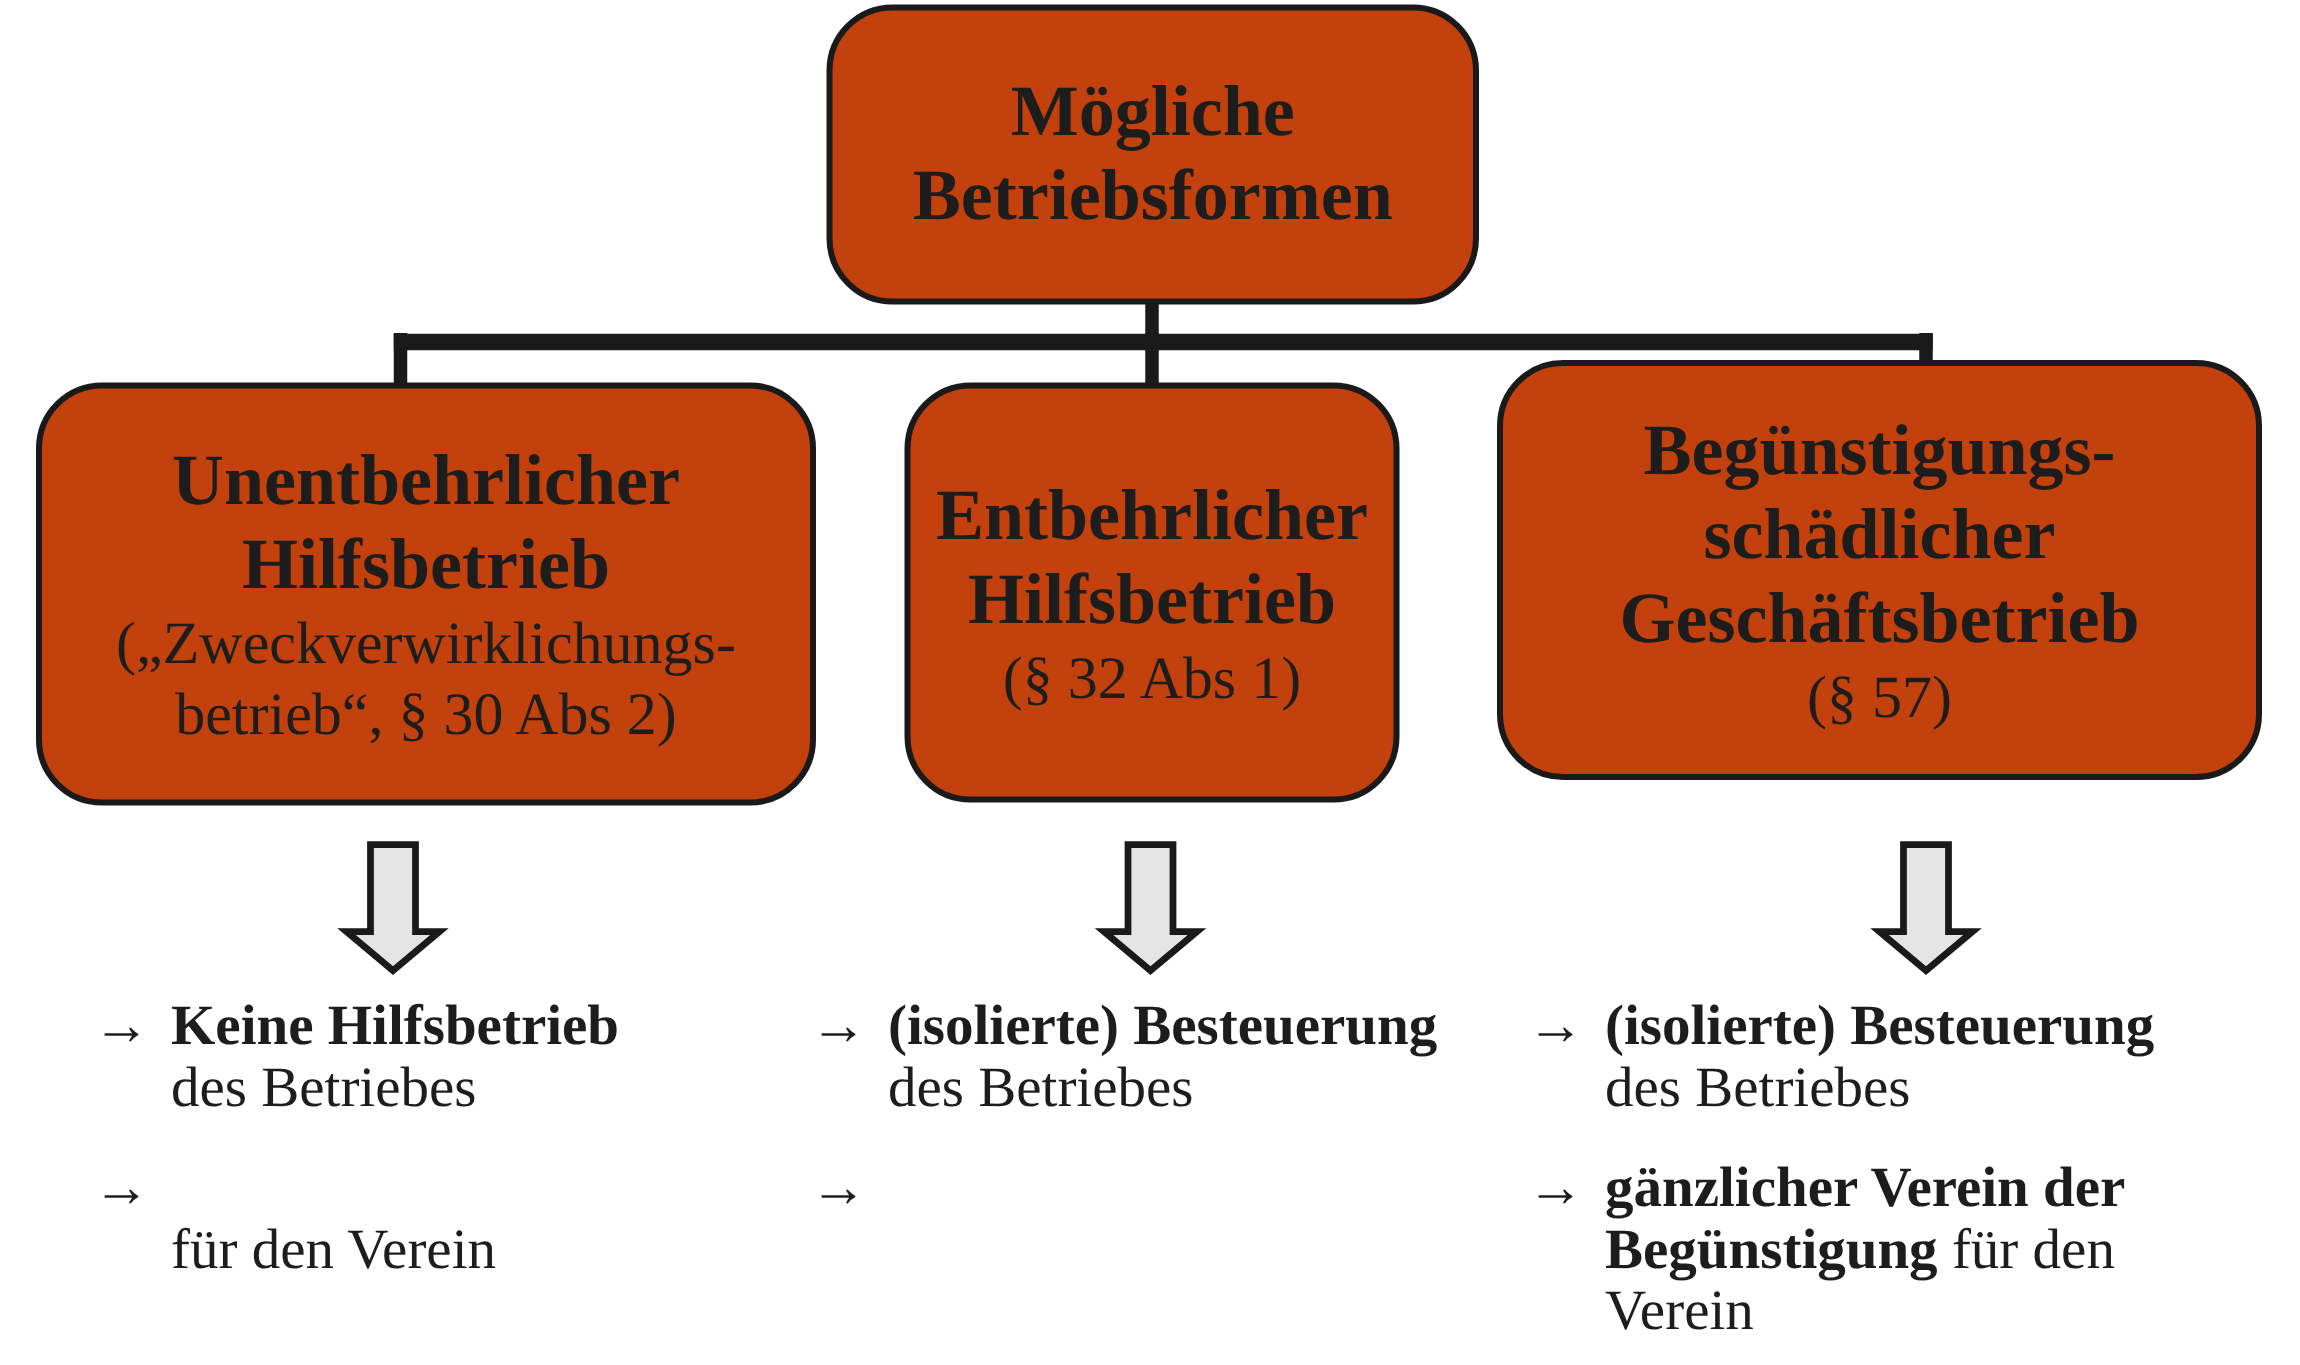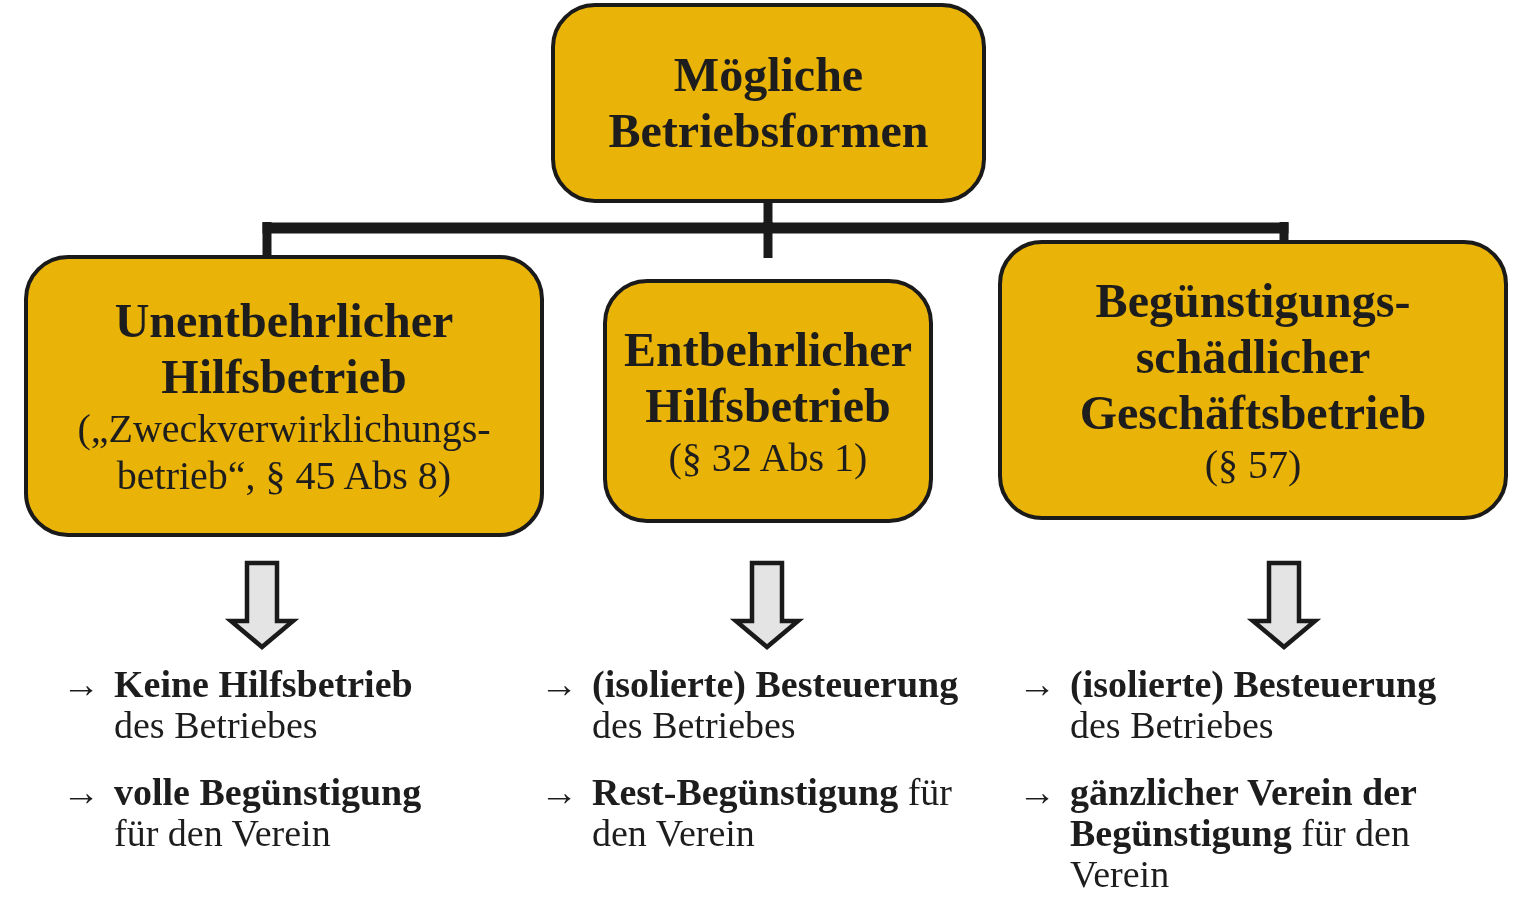--- a/index.html
+++ b/index.html
@@ -8,39 +8,39 @@
     position:relative;
     width:1533px;height:910px;
     background:#ffffff;
     font-family:"Liberation Serif", serif;
     color:#1d1d1d;
     overflow:hidden;
   }
   .overlay{position:absolute;left:0;top:0;width:1533px;height:910px;}
   .node{
     position:absolute;box-sizing:border-box;
-    background:#eab308;
+    background:#c2410c;
     border:4px solid #1a1a1a;
     border-radius:44px;
     display:flex;flex-direction:column;align-items:center;justify-content:center;
     text-align:center;
     padding:6px 10px;
   }
   .node .title{
     font-weight:bold;
     font-size:48px;line-height:56px;
     white-space:pre-line;
   }
   .node .subtitle{
     font-size:40px;line-height:47px;
     white-space:pre-line;
   }
   .node-root{left:551px;top:3px;width:435px;height:200px;}
   .node-left{left:24px;top:255px;width:520px;height:282px;}
-  .node-mid{left:603px;top:255px;width:330px;height:244px;margin-top:24px;}
+  .node-mid{left:603px;top:255px;width:330px;height:280px;}
   .node-right{left:998px;top:240px;width:510px;height:280px;}
   .outcomes{position:absolute;}
   .outcomes-left{left:62px;top:664px;width:420px;}
   .outcomes-mid{left:540px;top:664px;width:440px;}
   .outcomes-right{left:1018px;top:664px;width:500px;}
   .bullet{display:flex;align-items:flex-start;}
   .bullet + .bullet{margin-top:26px;}
   .marker{
     flex:0 0 52px;
     font-size:38px;line-height:41px;
@@ -73,21 +73,21 @@
 
   <div class="node node-root">
     <div class="title">Mögliche
 Betriebsformen</div>
   </div>
 
   <div class="node node-left">
     <div class="title">Unentbehrlicher
 Hilfsbetrieb</div>
     <div class="subtitle">(„Zweckverwirklichungs-
-betrieb“, § 45 Abs 8)</div>
+betrieb“, § 30 Abs 2)</div>
   </div>
 
   <div class="node node-mid">
     <div class="title">Entbehrlicher
 Hilfsbetrieb</div>
     <div class="subtitle">(§ 32 Abs 1)</div>
   </div>
 
   <div class="node node-right">
     <div class="title">Begünstigungs-
@@ -97,35 +97,33 @@
   </div>
 
   <div class="outcomes outcomes-left">
     <div class="bullet">
         <span class="marker">→</span>
         <span class="btext"><span class="b">Keine Hilfsbetrieb</span><span>
 des Betriebes</span></span>
       </div>
     <div class="bullet">
         <span class="marker">→</span>
-        <span class="btext"><span class="b">volle Begünstigung</span><span>
+        <span class="btext"><span>
 für den Verein</span></span>
       </div>
   </div>
 
   <div class="outcomes outcomes-mid">
     <div class="bullet">
         <span class="marker">→</span>
         <span class="btext"><span class="b">(isolierte) Besteuerung</span><span>
 des Betriebes</span></span>
       </div>
     <div class="bullet">
         <span class="marker">→</span>
-        <span class="btext"><span class="b">Rest-Begünstigung</span><span> für
-den Verein</span></span>
       </div>
   </div>
 
   <div class="outcomes outcomes-right">
     <div class="bullet">
         <span class="marker">→</span>
         <span class="btext"><span class="b">(isolierte) Besteuerung</span><span>
 des Betriebes</span></span>
       </div>
     <div class="bullet">

